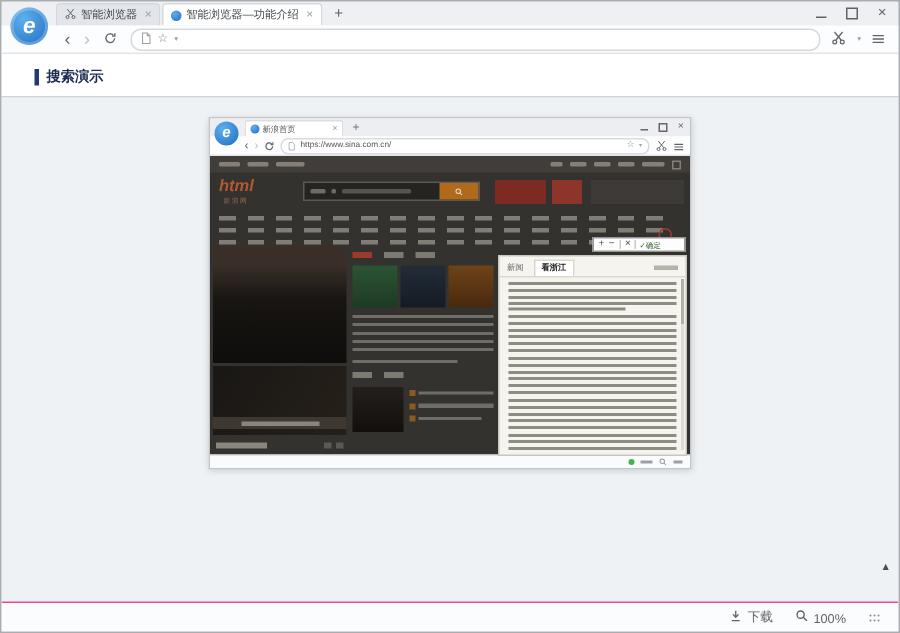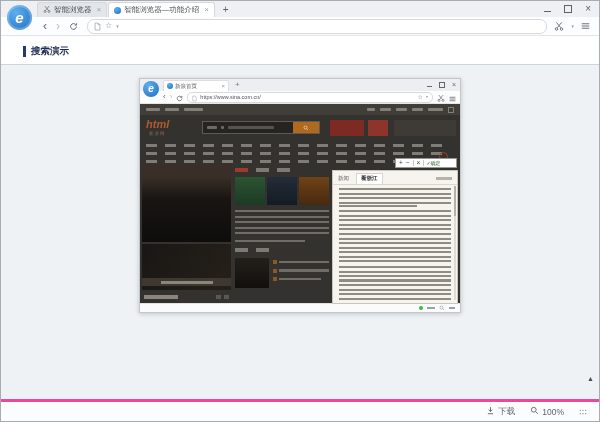--- a/index.html
+++ b/index.html
@@ -134,21 +134,21 @@
   .clshort{margin:1px 40px 0 6px;height:2px;background:#8f8c82;}
   .clscroll{position:absolute;right:1px;top:15px;bottom:3px;width:2px;background:#dedbd2;}
   .clthumb{position:absolute;right:1px;top:15px;width:2px;height:30px;background:#b3b0a6;}
 
   .istatus{position:absolute;bottom:0;left:0;right:0;height:8px;background:#fafbfc;border-top:1px solid #e0e2e5;
     display:flex;align-items:center;justify-content:flex-end;gap:4px;padding:0 5px;}
   .greendot{width:4px;height:4px;border-radius:50%;background:#3cb54a;}
   .ssbar{width:8px;height:2.5px;background:#9aa0a6;}
 
   
-  .statusbar{position:absolute;left:0;right:0;bottom:0;height:19px;background:#fbfcfd;border-top:3px solid #ec4899;
+  .statusbar{position:absolute;left:0;right:0;bottom:0;height:19px;background:#fbfcfd;border-top:1px solid #ec4899;
     display:flex;align-items:center;justify-content:flex-end;gap:15px;padding-right:12px;font-size:8.5px;color:#5f6368;}
   .sitem{display:flex;align-items:center;gap:3px;}
   .totop{position:absolute;right:5px;bottom:20px;font-size:7px;color:#4a4d52;line-height:1;}
   .burger{display:inline-flex;}
 </style>
 </head>
 <body>
 
 <div class="win">
 

